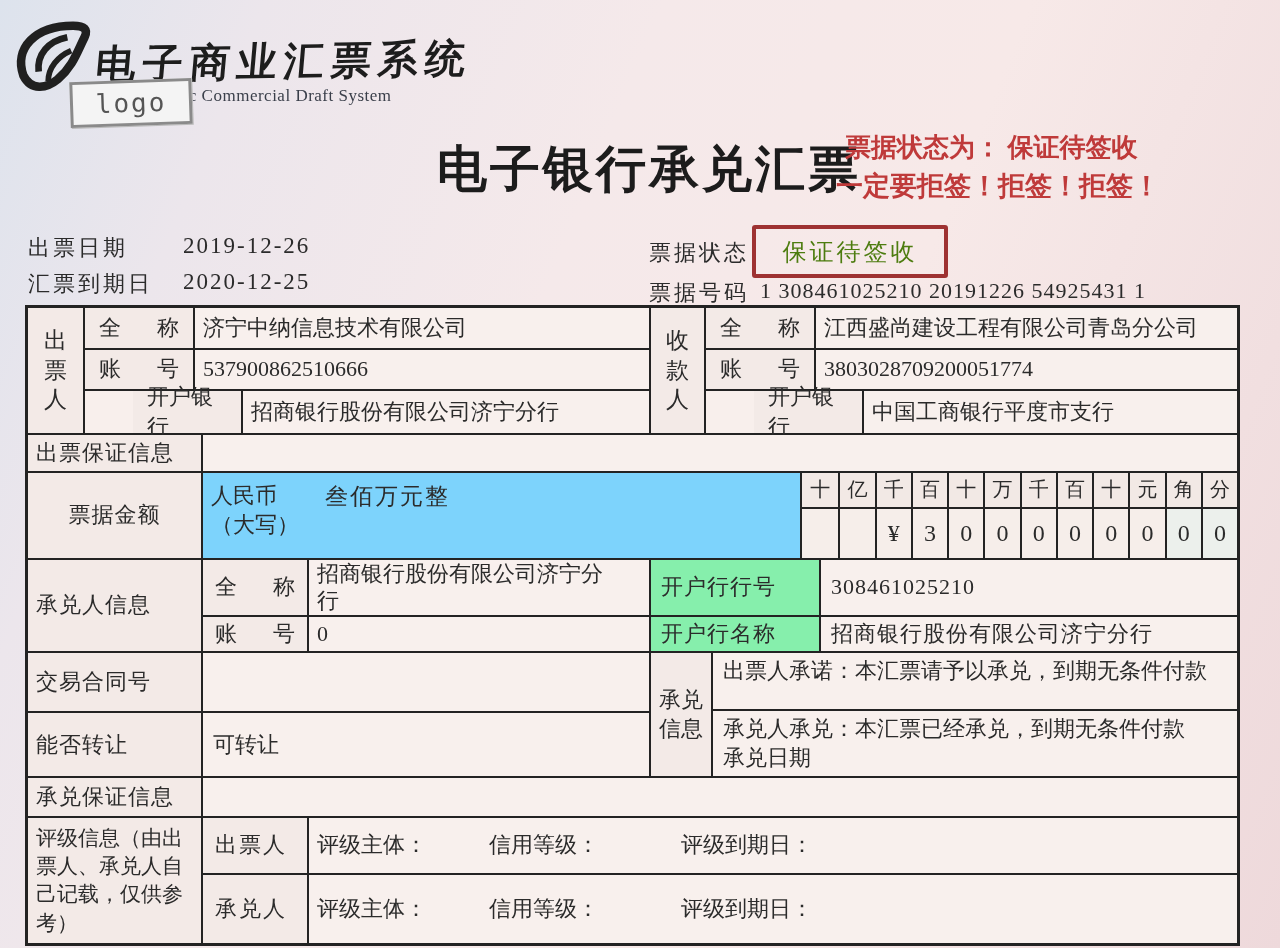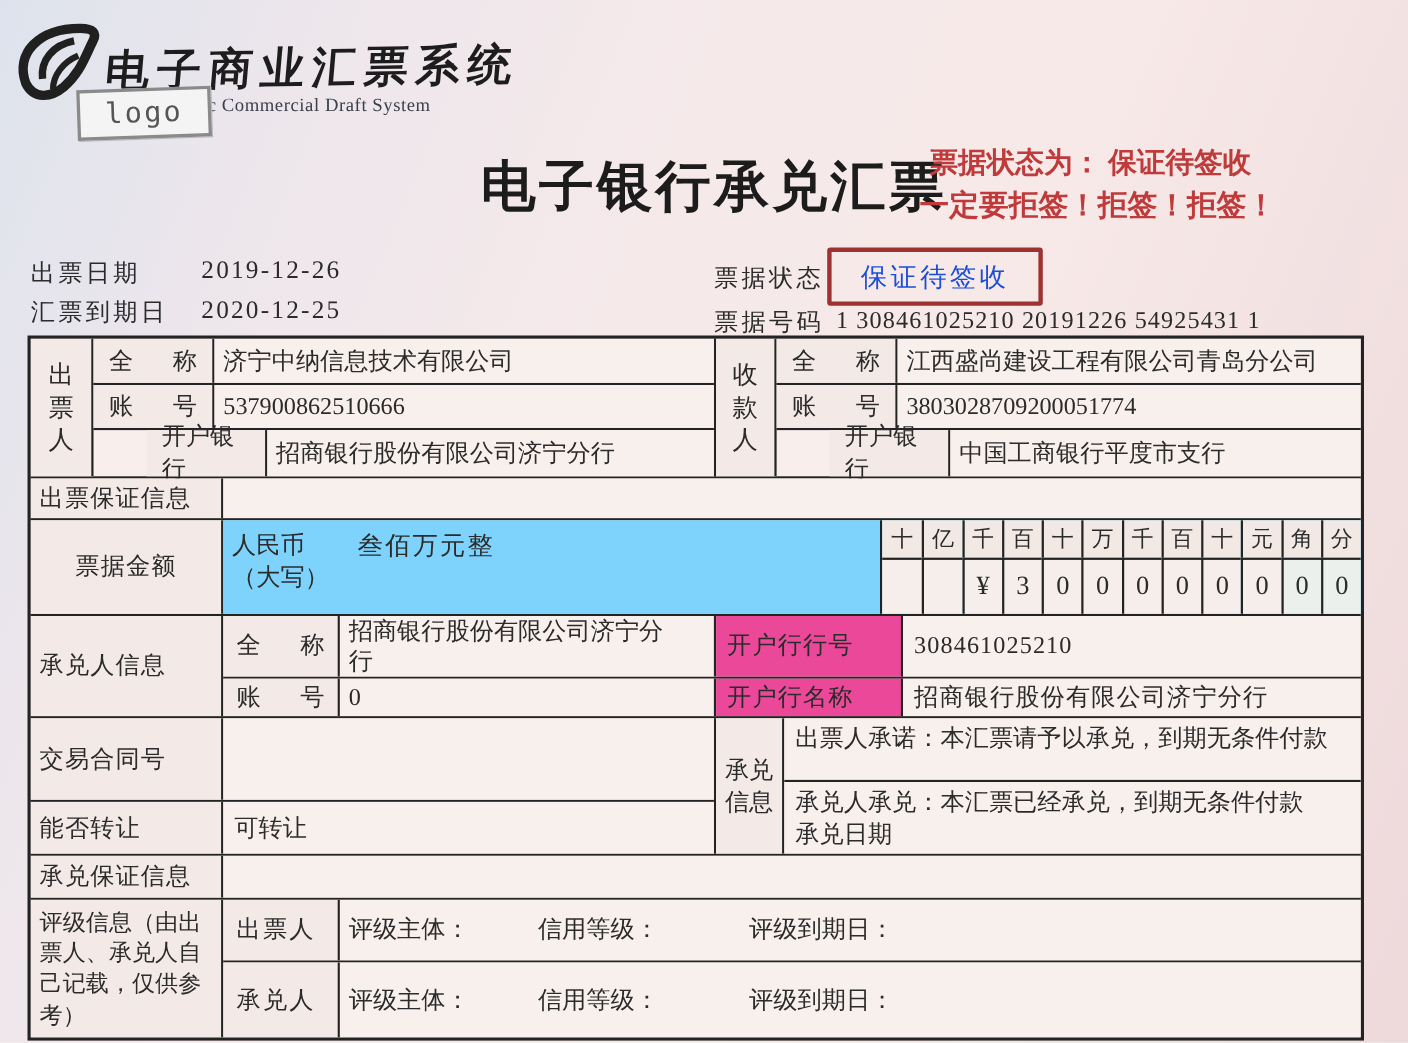--- a/index.html
+++ b/index.html
@@ -20,21 +20,21 @@
   .bill-title{left:437px;top:136px;font-size:50px;font-weight:900;letter-spacing:3px;color:#1c1c1c;white-space:nowrap;}
   .alert1{left:845px;top:130px;font-size:26px;font-weight:700;color:#bf3a3a;white-space:nowrap;}
   .alert2{left:836px;top:168px;font-size:27px;font-weight:700;color:#bf3a3a;white-space:nowrap;}
   
   .hlabel{font-size:22px;letter-spacing:3px;white-space:nowrap;}
   .hvalue{font-size:23px;letter-spacing:2px;white-space:nowrap;}
   .f-issue-l{left:28px;top:233px;} .f-issue-v{left:183px;top:233px;}
   .f-due-l{left:28px;top:269px;}   .f-due-v{left:183px;top:269px;}
   .f-stat-l{left:649px;top:238px;font-family:Liberation Serif, serif;} 
   .status-box{left:752px;top:225px;width:188px;height:45px;border:4px solid #9e3232;border-radius:3px;
-    display:flex;align-items:center;justify-content:center;font-size:24px;letter-spacing:3px;color:#1d4ed8;}
+    display:flex;align-items:center;justify-content:center;font-size:24px;letter-spacing:3px;color:#4d7c0f;}
   .f-num-l{left:649px;top:278px;} .f-num-v{left:760px;top:278px;font-size:22px;letter-spacing:1px;}
   
   .bill{left:25px;top:305px;width:1215px;height:641px;border:3px solid #232323;box-sizing:border-box;
     display:flex;flex-direction:column;background:#f8efec;font-size:22px;}
   .bill *{box-sizing:border-box;}
   .row{display:flex;border-bottom:2px solid #232323;}
   .row:last-child{border-bottom:none;}
   .cR{border-right:2px solid #232323;}
   .cell{display:flex;align-items:center;padding:2px 8px;}
   .valcell{background:#f8f0ed;}
@@ -68,26 +68,26 @@
   .dg:nth-child(12n+1){border-left:none;}
   .dgd{border-top:2px solid #232323;font-size:24px;background:#f6eeea;}
   .dgd:nth-child(n+23){background:#ecf0ec;}
   
   .secD{height:100px;}
   .dRows{flex:1;display:flex;flex-direction:column;}
   .dr1{height:57px;border-bottom:2px solid #232323;display:flex;}
   .dr2{flex:1;display:flex;}
   .dlab{width:106px;padding:0 12px;display:flex;align-items:center;background:#f3eae7;}
   .dval{width:342px;padding:2px 40px 2px 8px;display:flex;align-items:center;background:#f8f0ed;line-height:1.25;}
-  .rlab{width:170px;padding:0 10px;display:flex;align-items:center;background:#ec4899;letter-spacing:1px;}
+  .rlab{width:170px;padding:0 10px;display:flex;align-items:center;background:#86efac;letter-spacing:1px;}
   .rval{flex:1;padding:0 10px;display:flex;align-items:center;background:#f8f0ed;letter-spacing:1px;}
   
   .secE{height:125px;}
   .eLeft{width:623px;display:flex;flex-direction:column;border-right:2px solid #232323;}
-  .er1{height:76px;border-bottom:2px solid #232323;display:flex;justify-content:space-between;}
+  .er1{height:60px;border-bottom:2px solid #232323;display:flex;justify-content:space-between;}
   .er2{flex:1;display:flex;}
   .eval{flex:1;display:flex;align-items:center;padding:0 10px;background:#f8f0ed;}
   .accCol{width:62px;border-right:2px solid #232323;}
   .accRows{flex:1;display:flex;flex-direction:column;}
   .ar1{height:61px;border-bottom:2px solid #232323;padding:4px 10px;background:#f8f0ed;line-height:1.3;}
   .ar2{flex:1;padding:4px 10px;background:#f8f0ed;line-height:1.3;}
   
   .secG{flex:1;}
   .glab{width:175px;padding:6px 8px;background:#f3eae7;font-size:21px;line-height:1.35;display:flex;align-items:center;}
   .gRows{flex:1;display:flex;flex-direction:column;}

